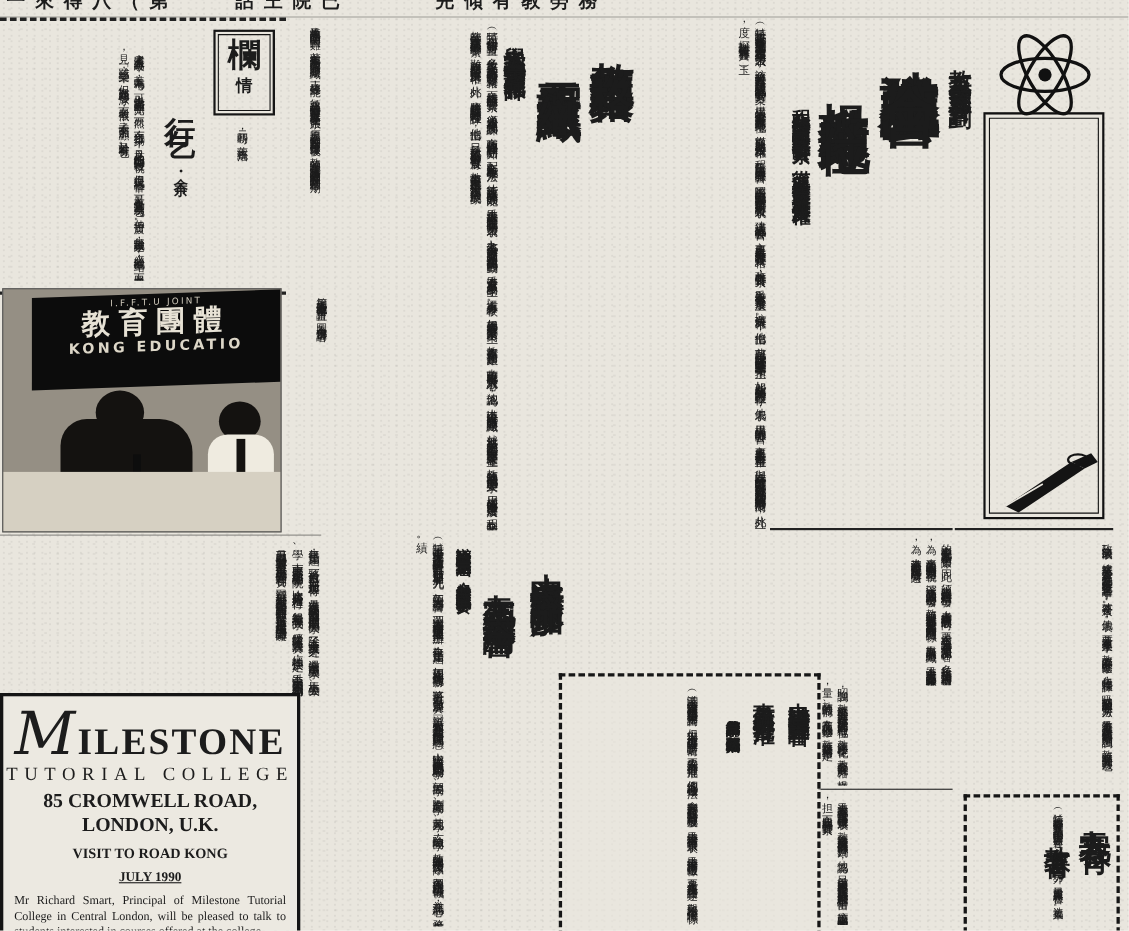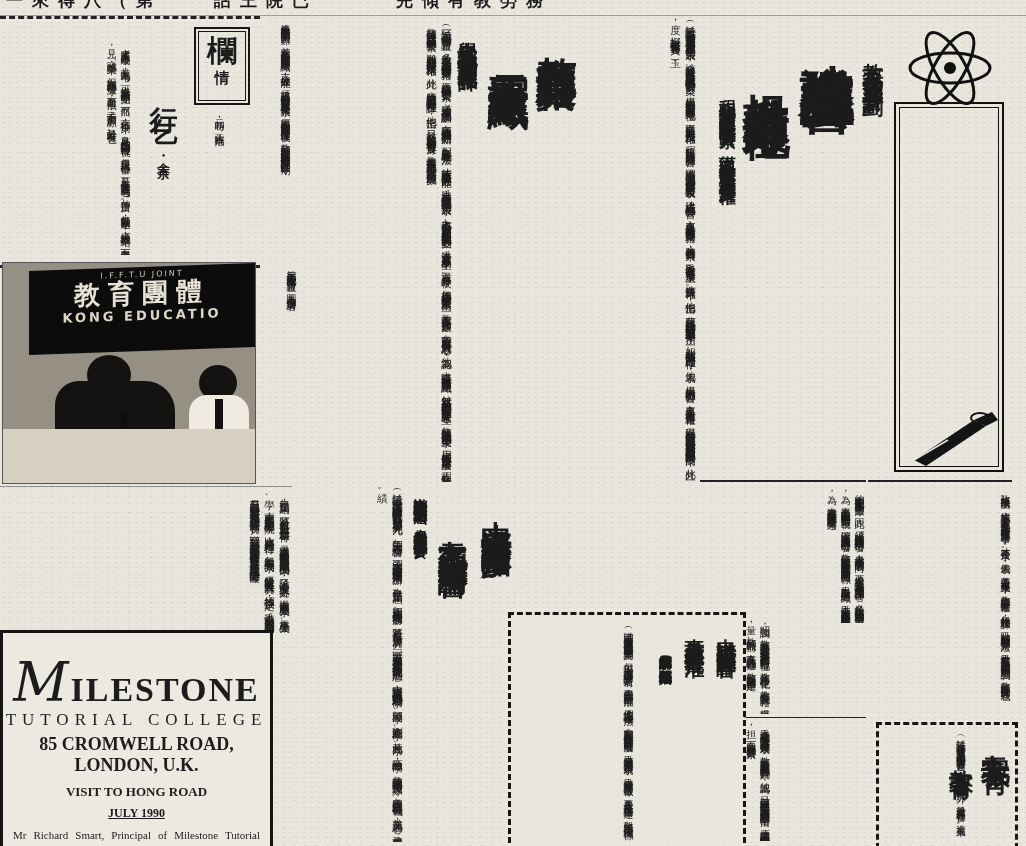--- a/index.html
+++ b/index.html
@@ -66,21 +66,21 @@
   .midband{left:0;top:486px;width:292px;height:142px;border-top:1px solid rgba(20,20,20,.4);padding-top:4px;}
   .debate{left:283px;top:470px;width:230px;height:376px;}
   .dh1{position:absolute;right:0;top:26px;width:42px;height:350px;font-size:31px;letter-spacing:3px;}
   .dh2{position:absolute;right:44px;top:46px;width:36px;height:330px;font-size:30px;letter-spacing:3px;}
   .dsub{position:absolute;right:84px;top:16px;width:36px;height:350px;font-size:14px;font-weight:bold;
         line-height:1.25;letter-spacing:1px;}
   .dbody{position:absolute;left:12px;top:14px;width:110px;height:358px;}
   
   .ad{left:0;top:630px;width:267px;height:216px;border:3px solid #141414;background:#ece9e1;
       font-family:"Liberation Serif","DejaVu Serif",serif;text-align:center;overflow:hidden;}
-  .ad .name{margin-top:18px;font-size:34px;letter-spacing:2px;font-weight:bold;}
+  .ad .name{margin-top:2px;font-size:34px;letter-spacing:2px;font-weight:bold;}
   .ad .name .ini{font-size:54px;font-style:italic;font-family:"DejaVu Serif",serif;font-weight:normal;}
   .ad .line2{font-size:17px;letter-spacing:6px;margin-top:-4px;}
   .ad .line3{font-size:18px;font-weight:bold;margin-top:4px;}
   .ad .line4{font-size:13px;font-weight:bold;margin-top:8px;}
   .ad .line5{font-size:12px;font-weight:bold;margin-top:6px;text-decoration:underline;}
   .ad .para{font-size:11px;text-align:justify;padding:8px 10px 0 10px;line-height:1.25;}
   
   .cont1{left:700px;top:480px;width:166px;height:136px;border-top:2px solid #222;padding-top:5px;}
   .cont3{left:868px;top:480px;width:144px;height:238px;border-top:2px solid #222;padding-top:5px;}
   .cont2{left:744px;top:618px;width:122px;height:228px;}
@@ -184,21 +184,21 @@
       <span>辯論由新加坡廣播局主辦為第三屆</span>
       <span>今起舉行邀請亞洲六地區大學參賽</span>
     </div>
     <div class="dbody v body-txt">（特訊）香港中文大學普通話辯論隊將於七月一日前往新加坡參加一九九○年亞洲大專辯論會。亞洲大專辯論會由新加坡廣播局主辦，今年已是第三屆。如兩場初賽均能獲勝，將於七月十一日參加決賽，辯題為「人類和平共處是一個可能實現的理想」。中大辯論隊成員包括鄭思騁同學、郭淩同學、劉彥紅同學、黃凡同學、石險峰同學，教練陳永明博士及領隊。各同學現正積極備戰，並充滿信心，務求在是次比賽中取得理想的成績。</div>
   </div>
 
   <div class="abs ad">
     <div class="name"><span class="ini">M</span><span>ILESTONE</span></div>
     <div class="line2">TUTORIAL COLLEGE</div>
     <div class="line3">85 CROMWELL ROAD, LONDON, U.K.</div>
-    <div class="line4">VISIT TO HONG ROAD</div>
+    <div class="line4">VISIT TO ROAD KONG</div>
     <div class="line5">JULY 1990</div>
     <div class="para">Mr Richard Smart, Principal of Milestone Tutorial College in Central London, will be pleased to talk to students interested in courses offered at the college.</div>
   </div>
 
   <div class="abs v small-txt cont1">的專業支配制度是不切實際，因此，須經由脈絡及科層結構出發，去考慮學校教師的取向，要求在組織上須為具有專業知識的工作者，多於執行指定操作的科層僱員。他認為，專業主義的取向應更受到重視，深確立專業知識的基礎出發，教師組織應重新界定並調整與各方面的權力關係，盡力爭取教師組織。香港中文大學教育學院教授鄭肇楨認為，本港教師專業化與距離發展尚遠。</div>
   <div class="abs v small-txt cont3">政決策爭取回。底線算至少要有百分之九十的行政權在教育工作者手中，才符合要求。他表示，若要達致專業水準，教師亦要不斷進修，包括接收課程，吸納新發展的教學新方法。香港教育工作者聯會代表何景昭則強調，教師專業提升的方法包</div>
   <div class="abs cont2">
     <div class="blk1 v small-txt">昭強調，教師專業提升的方法包括家長提高教師的社會地位，教師逐步學位化，教育學院的升格，提高師資訓練質量，教師的職前、在職及入職的進修，教師專業資格的釐定。</div>
     <div class="rule"></div>
     <div class="blk2 v small-txt">香港大學教育學院首席講師強百康表示，教師專業資格與教師的晉升掛鈎，他認為，目前由羅富國教育學院等負責教師的複訓是不恰當，應該由兩間大學的教育學院去承担，而由此提升教師質素。</div>

